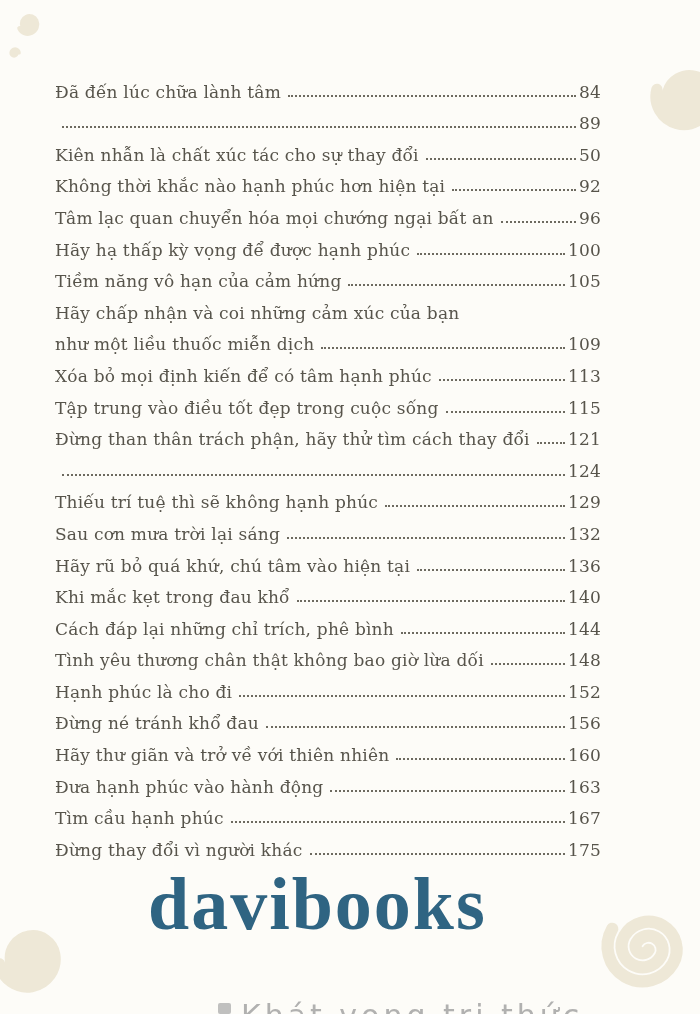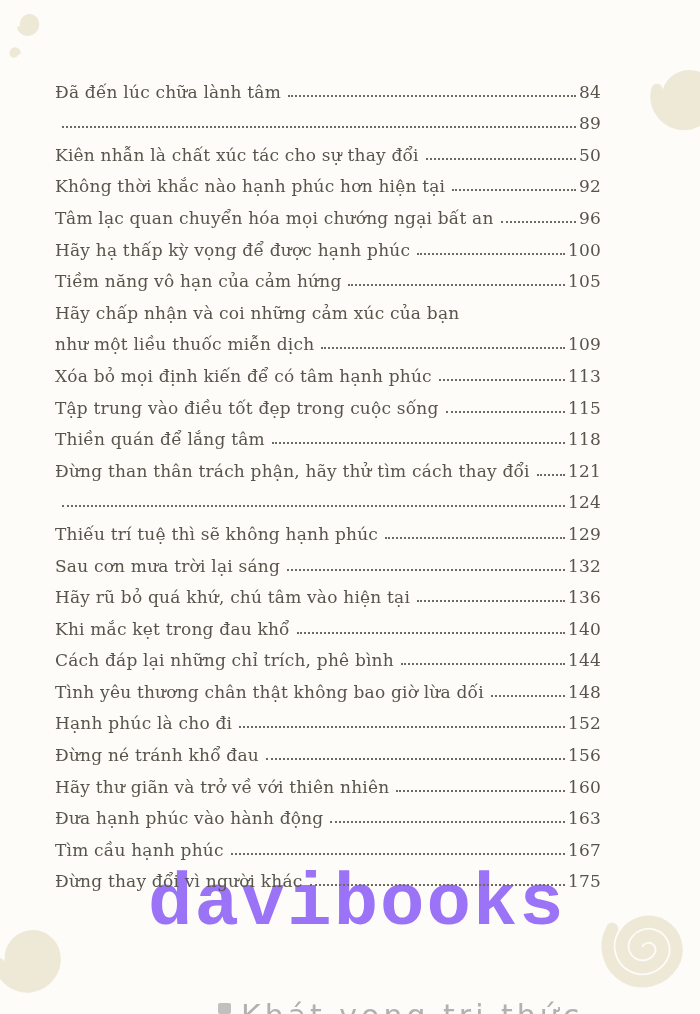--- a/index.html
+++ b/index.html
@@ -13,23 +13,23 @@
   }
 
   
   .ornament { position: absolute; z-index: 0; opacity: 0.85; }
   .ornament svg path { fill: none; stroke: #ece5d2; stroke-linecap: round; }
 
   
   .watermark { position: absolute; z-index: 1; pointer-events: none; }
   .wm-brand {
     left: 148px; top: 862px;
-    font-family: Liberation Mono, monospace;
+    font-family: Liberation Serif, serif;
     font-size: 74px; font-weight: bold;
-    color: #8b5cf6; opacity: 0.85; letter-spacing: 2px;
+    color: #0c4a6e; opacity: 0.85; letter-spacing: 2px;
   }
   .wm-tagline-wrap {
     left: 218px; top: 998px;
     display: flex; align-items: center; gap: 10px;
   }
   .wm-logo { display: flex; flex-direction: column; gap: 3px; opacity: 0.8; }
   .wm-logo span { display: block; width: 13px; height: 11px; background: #b0b0b0; border-radius: 2px; }
   .wm-tagline {
     font-family: "DejaVu Sans", sans-serif;
     font-size: 30px; color: #a9a9a9; opacity: 0.9; letter-spacing: 4px;
@@ -143,25 +143,20 @@
         <span class="toc-title">Xóa bỏ mọi định kiến để có tâm hạnh phúc</span>
         <span class="leader"></span>
         <span class="toc-page">113</span>
       </div>
       <div class="toc-row">
         <span class="toc-title">Tập trung vào điều tốt đẹp trong cuộc sống</span>
         <span class="leader"></span>
         <span class="toc-page">115</span>
       </div>
       <div class="toc-row">
-        <span class="toc-title">Thiền quán để lắng tâm</span>
-        <span class="leader"></span>
-        <span class="toc-page">118</span>
-      </div>
-      <div class="toc-row">
         <span class="toc-title">Đừng than thân trách phận, hãy thử tìm cách thay đổi</span>
         <span class="leader"></span>
         <span class="toc-page">121</span>
       </div>
       <div class="toc-row">
         <span class="leader"></span>
         <span class="toc-page">124</span>
       </div>
       <div class="toc-row">
         <span class="toc-title">Thiếu trí tuệ thì sẽ không hạnh phúc</span>

